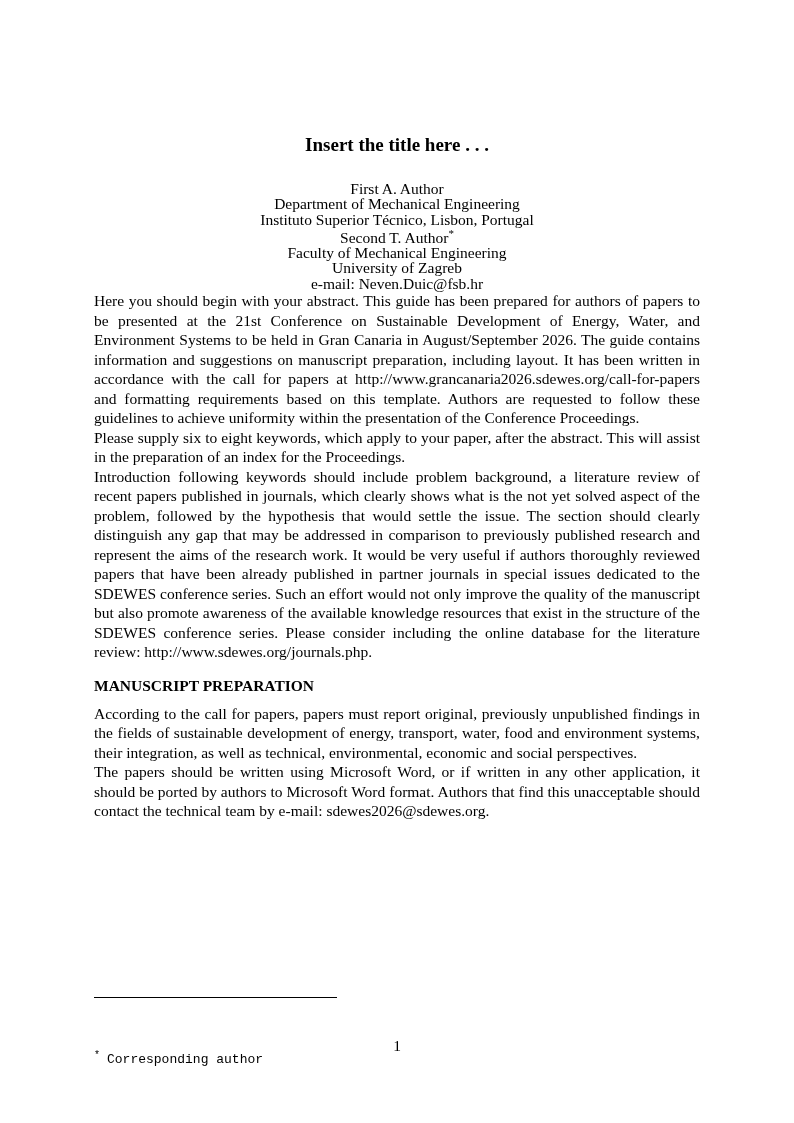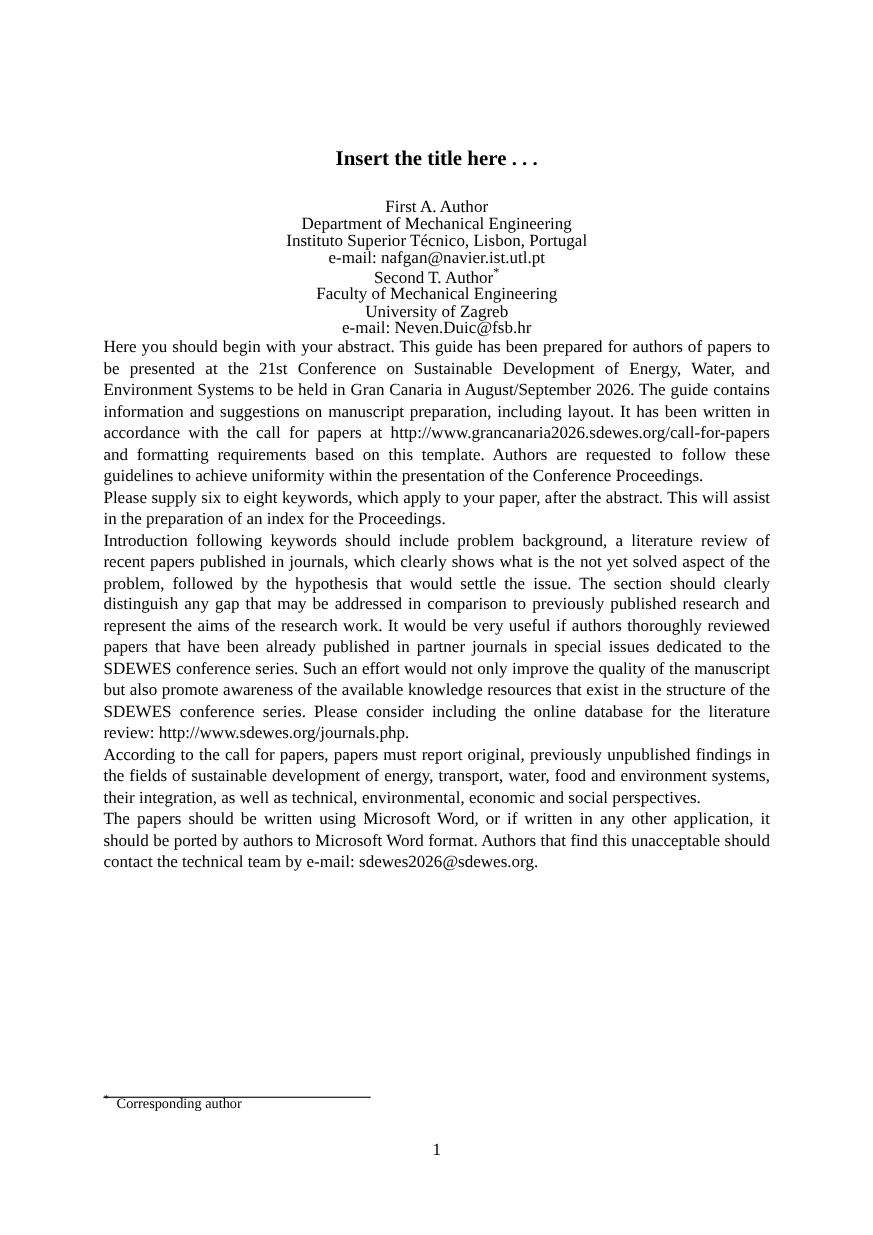--- a/index.html
+++ b/index.html
@@ -60,24 +60,25 @@
   .footnote-rule {
     position: absolute;
     left: 94px;
     top: 997px;
     width: 243px;
     border-top: 1.5px solid #000;
   }
   .footnote {
     position: absolute;
     left: 94px;
-    top: 995px;
+    top: 1052px;
     width: 606px;
     font-size: 13px;
     line-height: 16px;
+    font-family: Liberation Mono, monospace;
   }
   .footnote sup {
     font-size: 10px;
     vertical-align: super;
     line-height: 0;
     margin-right: 7px;
   }
   .page-number {
     position: absolute;
     left: 94px;
@@ -93,21 +94,20 @@
 
 <div class="page">
   <div class="content">
 
     <h1 class="paper-title">Insert the title here . . .</h1>
 
     <div class="author-block first">
       <div>First A. Author</div>
       <div>Department of Mechanical Engineering</div>
       <div>Instituto Superior Técnico, Lisbon, Portugal</div>
-      <div>e-mail: nafgan@navier.ist.utl.pt</div>
     </div>
 
     <div class="author-block second">
       <div><span>Second T. Author</span><sup>*</sup></div>
       <div>Faculty of Mechanical Engineering</div>
       <div>University of Zagreb</div>
       <div>e-mail: Neven.Duic@fsb.hr</div>
     </div>
 
     <div class="section first-section">
@@ -116,20 +116,21 @@
 
     <div class="section">
       <p>Please supply six to eight keywords, which apply to your paper, after the abstract. This will assist in the preparation of an index for the Proceedings.</p>
     </div>
 
     <div class="section">
       <p>Introduction following keywords should include problem background, a literature review of recent papers published in journals, which clearly shows what is the not yet solved aspect of the problem, followed by the hypothesis that would settle the issue. The section should clearly distinguish any gap that may be addressed in comparison to previously published research and represent the aims of the research work. It would be very useful if authors thoroughly reviewed papers that have been already published in partner journals in special issues dedicated to the SDEWES conference series. Such an effort would not only improve the quality of the manuscript but also promote awareness of the available knowledge resources that exist in the structure of the SDEWES conference series. Please consider including the online database for the literature review: http://www.sdewes.org/journals.php.</p>
     </div>
 
     <div class="section">
+      <h2>MANUSCRIPT PREPARATION</h2>
       <p>According to the call for papers, papers must report original, previously unpublished findings in the fields of sustainable development of energy, transport, water, food and environment systems, their integration, as well as technical, environmental, economic and social perspectives.</p>
       <p>The papers should be written using Microsoft Word, or if written in any other application, it should be ported by authors to Microsoft Word format. Authors that find this unacceptable should contact the technical team by e-mail: sdewes2026@sdewes.org.</p>
     </div>
 
   </div>
 
   <div class="footnote-rule"></div>
 
   <div class="footnote"><sup>*</sup><span>Corresponding author</span></div>
 

